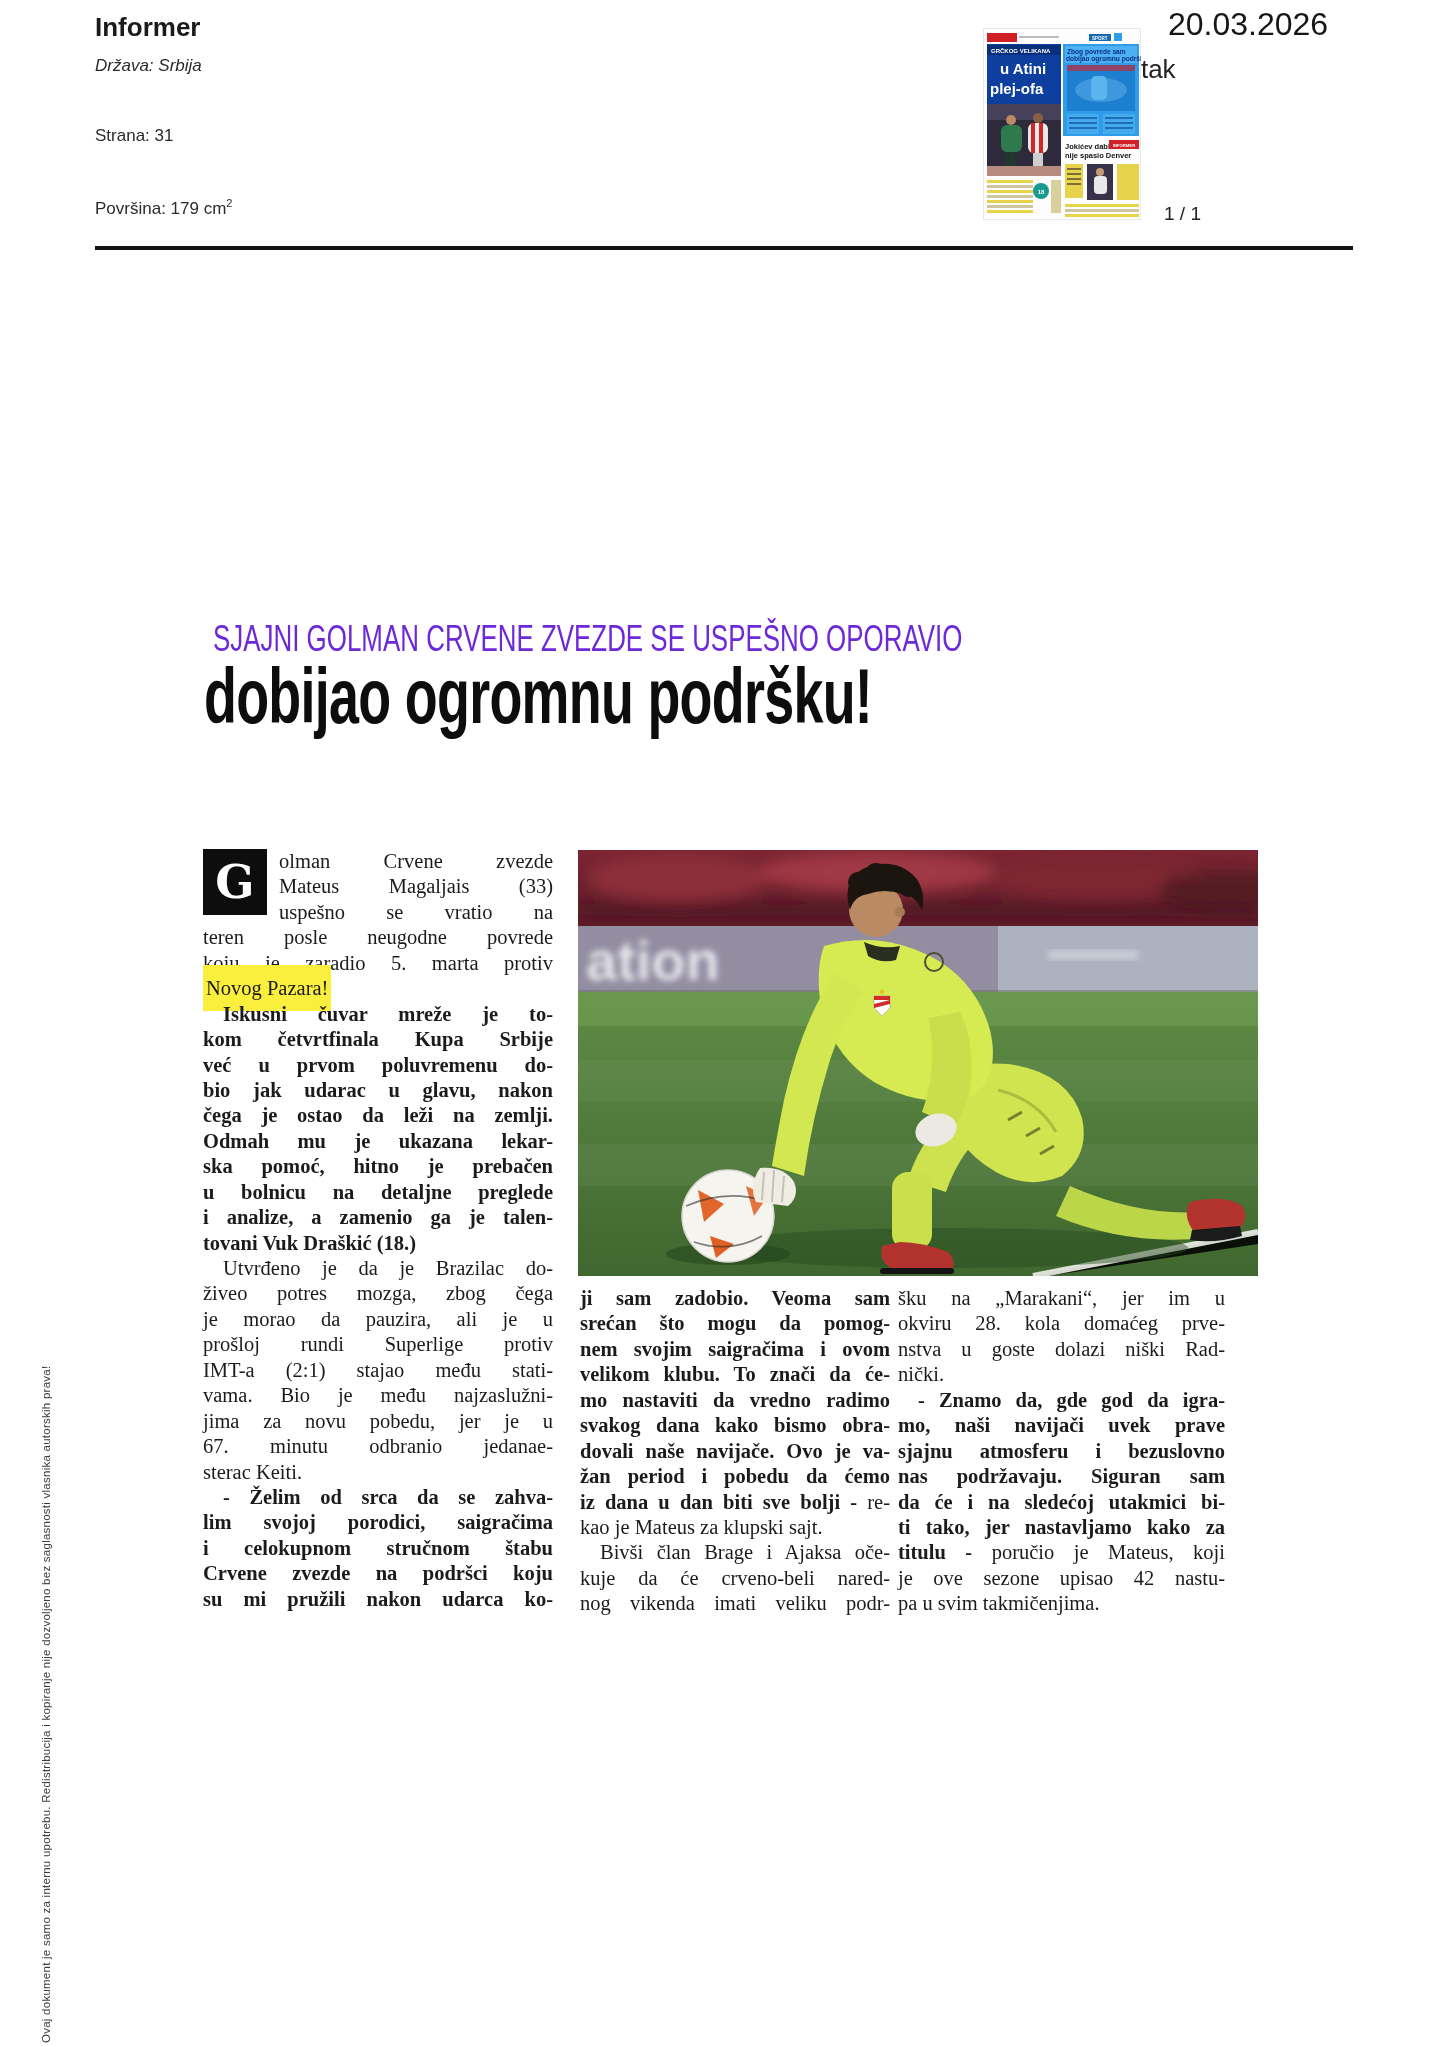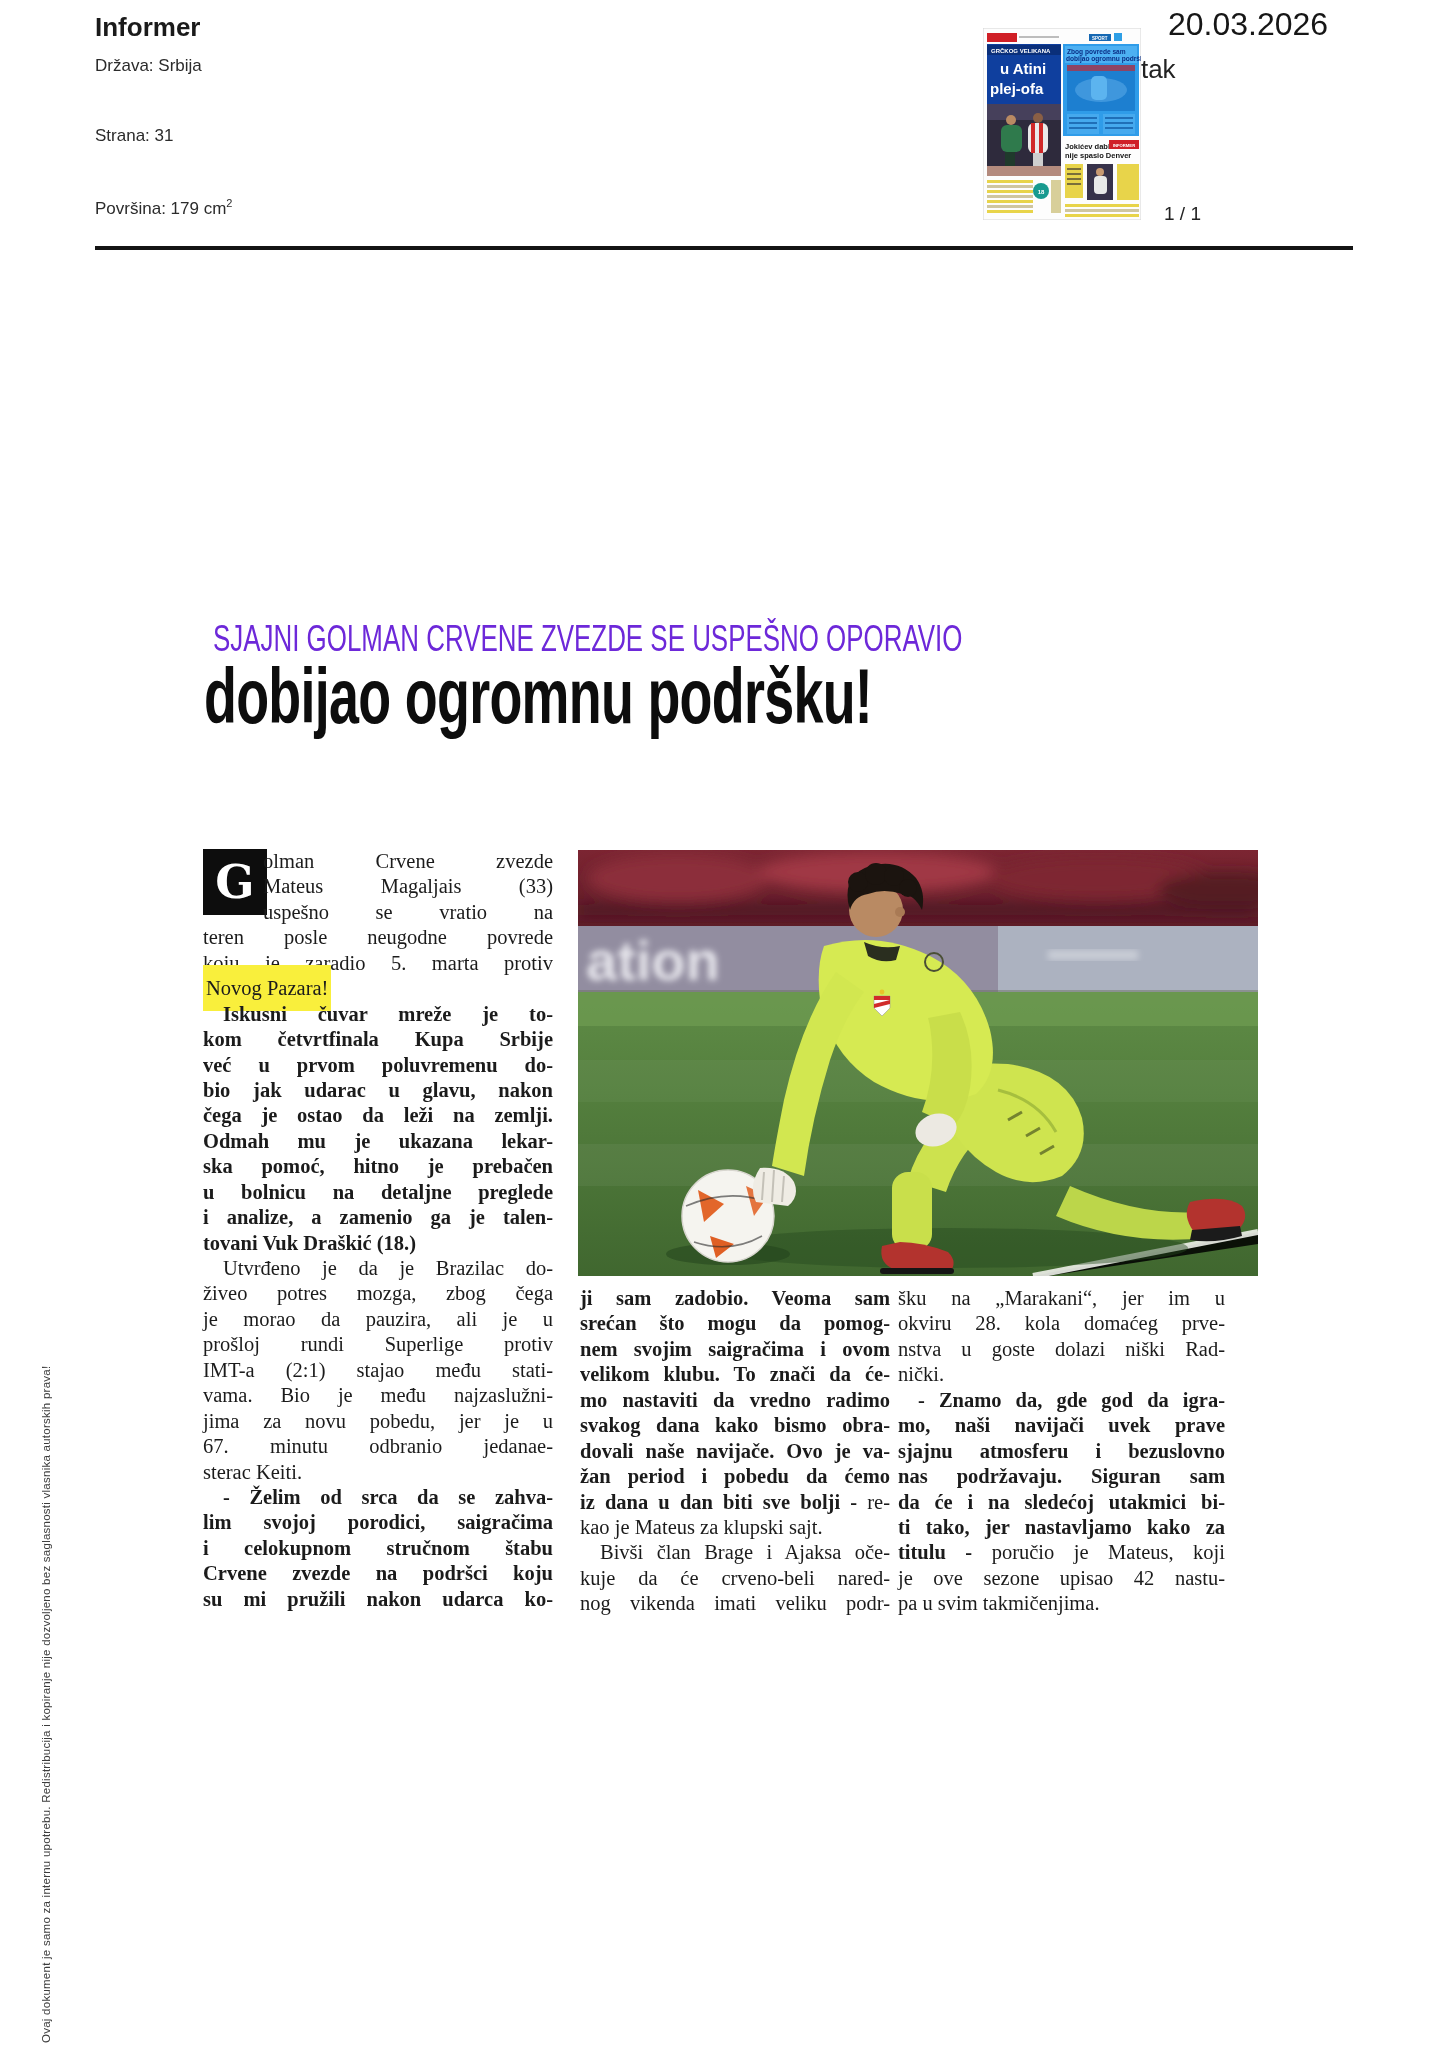--- a/index.html
+++ b/index.html
@@ -1,21 +1,21 @@
 <!DOCTYPE html>
 <html><head>
 <meta charset="utf-8">
 <style>
   html,body { margin:0; padding:0; background:#ffffff; }
   .page { position:relative; width:1451px; height:2047px; background:#fff;
           font-family:"Liberation Sans", sans-serif; overflow:hidden; }
 
   
   .src-title   { position:absolute; left:95px;  top:12px;  font-size:26px; font-weight:700; color:#1a1a1a; }
-  .src-country { position:absolute; left:95px;  top:56px;  font-size:17px; color:#2b2b2b; }
+  .src-country { position:absolute; left:95px;  top:56px;  font-size:17px; color:#2b2b2b;font-style:italic; }
   .src-page    { position:absolute; left:95px;  top:126px; font-size:17px; color:#2b2b2b; }
   .src-area    { position:absolute; left:95px;  top:197px; font-size:17px; color:#2b2b2b; }
   .src-area sup{ font-size:11px; }
   .doc-date    { position:absolute; left:1168px; top:6px;  font-size:32px; color:#161616; }
   .doc-weekday { position:absolute; left:1112px; top:54px; font-size:26px; color:#222; }
   .doc-pager   { position:absolute; left:1164px; top:203px; font-size:19px; color:#222; }
   .thumb       { position:absolute; left:983px; top:28px; width:158px; height:192px; cursor:pointer; }
   .rule        { position:absolute; left:95px; top:246px; width:1258px; height:4px; background:#141414; }
 
   
@@ -27,21 +27,21 @@
 
   
   .col { position:absolute; font-family:"Liberation Serif", serif; color:#1b1b1b; }
   .col1 { left:203px; top:849px;  width:350px; }
   .col2 { left:580px; top:1286px; width:310px; }
   .col3 { left:898px; top:1286px; width:327px; }
   .ln  { font-size:20.5px; line-height:25.45px; height:25.45px; text-align:justify; text-align-last:justify; overflow:visible; }
   .ln.last { text-align:left; text-align-last:left; }
   .ln.b, .ln .b { font-weight:700; }
   .ln.ind { padding-left:20px; }
-  .ln.off { margin-left:60px; }
+  .ln.off { margin-left:76px; }
   .hlight { background:#f9ef3c; padding:12px 3px; }
   .dropcap { position:absolute; left:203px; top:849px; width:64px; height:66px; background:#0d0d0d;
              color:#fff; font-family:"DejaVu Serif", serif; font-weight:700; font-size:46px;
              line-height:66px; text-align:center; }
 
   .photo { position:absolute; left:578px; top:850px; width:680px; height:426px; }
 
   
   .vnote { position:absolute; left:40px; top:2043px; width:780px; transform:rotate(-90deg);
            transform-origin:0 0; font-size:11.5px; letter-spacing:.25px; color:#3c3c3c; white-space:nowrap; }

